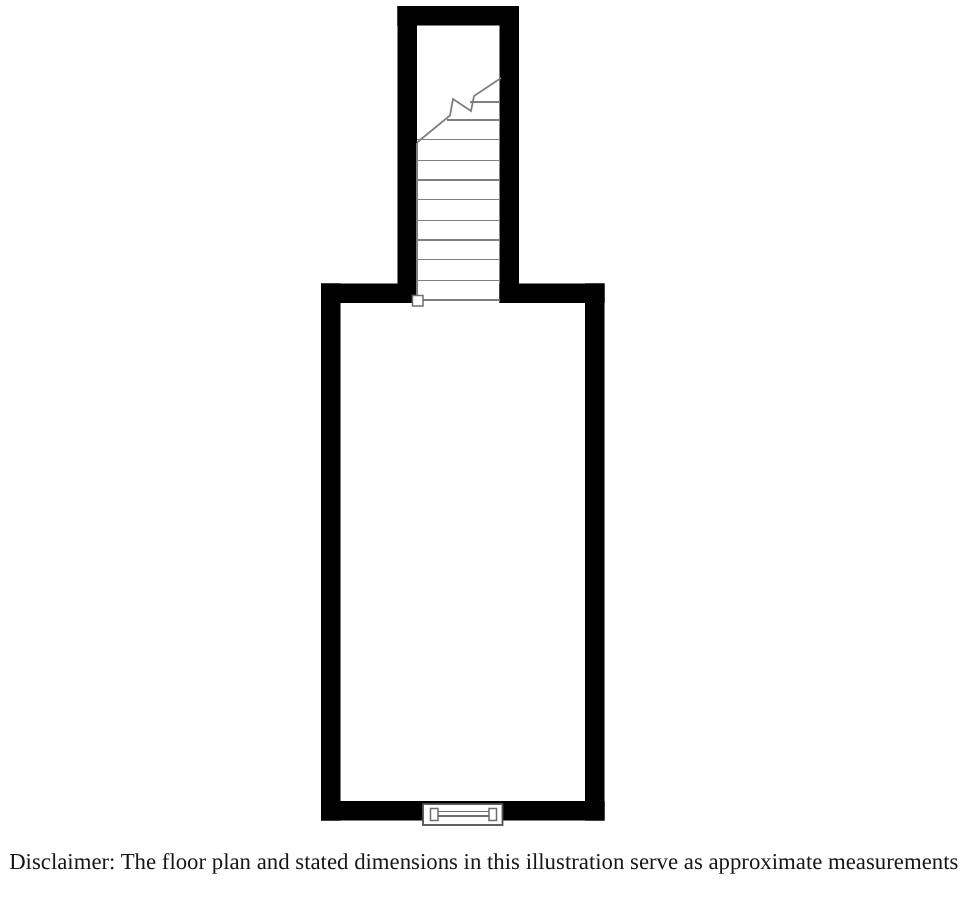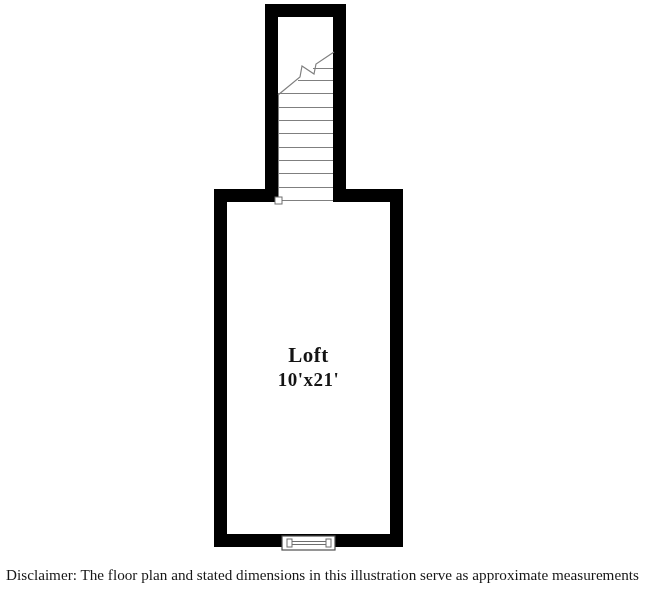--- a/index.html
+++ b/index.html
@@ -101,22 +101,18 @@
 
     <g>
       <rect class="win-frame" x="282" y="536" width="53" height="14"></rect>
       <line class="win-line" x1="288" y1="541" x2="329" y2="541"></line>
       <line class="win-line" x1="288" y1="544" x2="329" y2="544"></line>
       <rect class="win-tick" x="287" y="539" width="5" height="8"></rect>
       <rect class="win-tick" x="326" y="539" width="5" height="8"></rect>
     </g>
   </svg>
 
-  <div class="room-label">
-    <div class="room-name">Loft</div>
-    <div class="room-dims">10'x21'</div>
-  </div>
 
   <div class="disclaimer">
     <div>Disclaimer: The floor plan and stated dimensions in this illustration serve as approximate measurements</div>
   </div>
 
 </div>
 
 </body></html>

